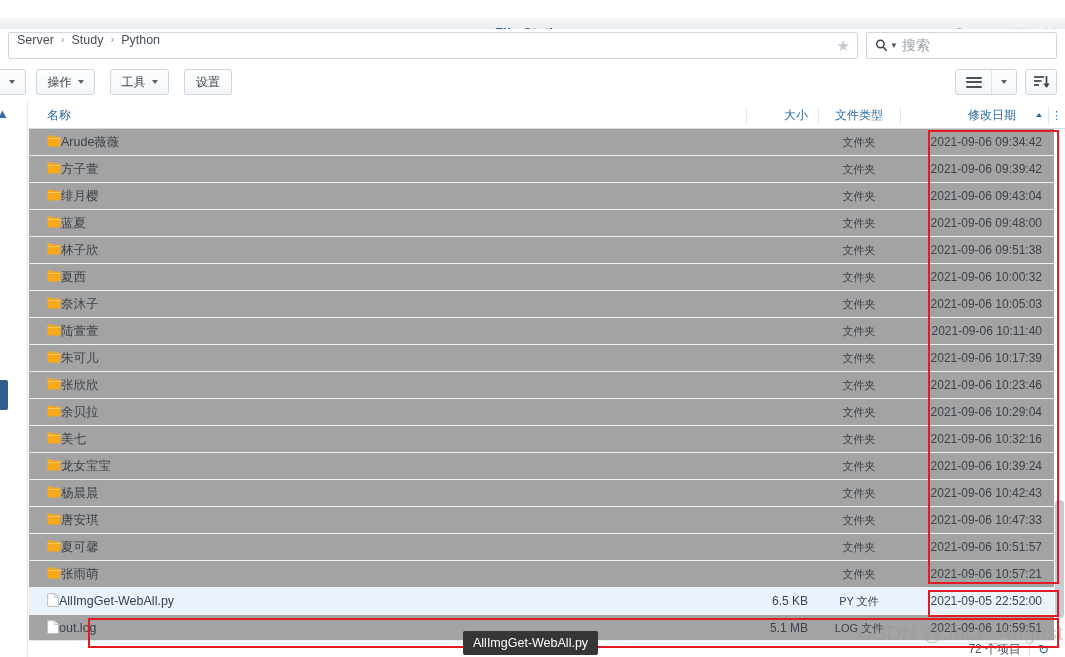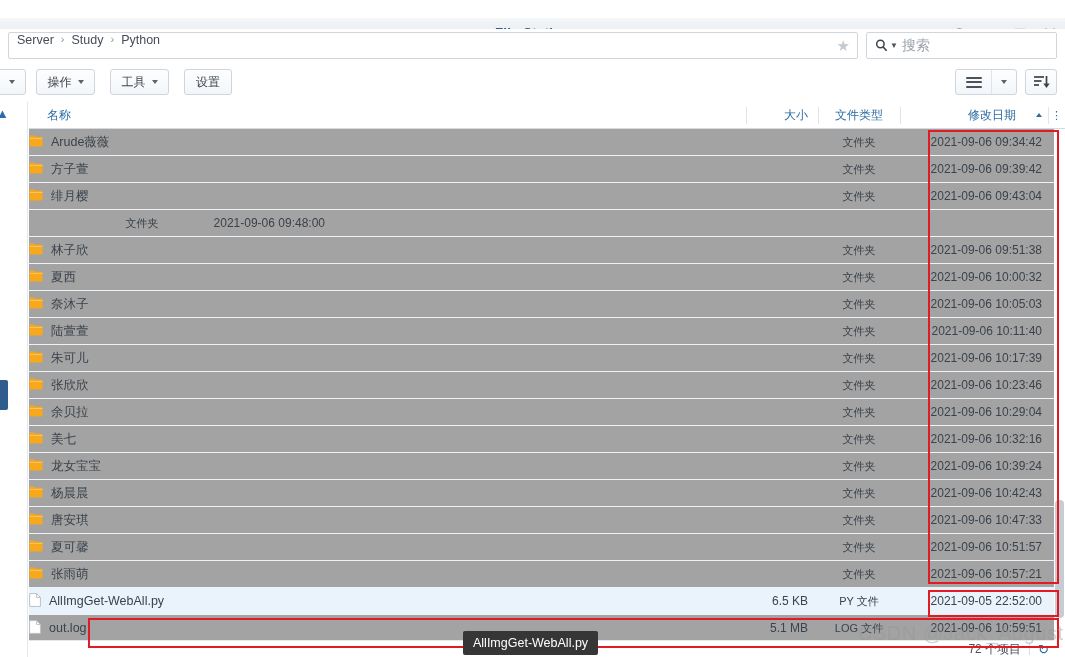--- a/index.html
+++ b/index.html
@@ -91,21 +91,21 @@
   .th-date { width: 148px; justify-content: flex-end; padding-right: 6px; gap: 20px; }
   .caret-up { width: 0; height: 0; border-left: 3.5px solid transparent; border-right: 3.5px solid transparent; border-bottom: 4.5px solid #2b6ca3; }
   .th-menu { width: 17px; display: flex; align-items: center; justify-content: center; color: #2b6ca3; font-size: 11px; letter-spacing: 0; }
 
   .tbody { position: absolute; left: 0; top: 27px; width: 1036px; height: 528px; overflow: hidden; }
   .row {
     height: 27px; display: flex; align-items: center;
     border-bottom: 1px solid #eef2f5; font-size: 12.5px; color: #3a424b;
   }
   .row.selected { background: #eaf2fb; }
-  .cell-name { width: 717px; display: flex; align-items: center; gap: 8px; overflow: hidden; white-space: nowrap; }
+  .cell-name { width: 717px; display: flex; align-items: center; padding-left: 18px; overflow: hidden; white-space: nowrap; }
   .cell-size { width: 72px; text-align: right; padding-right: 10px; font-size: 12px; }
   .cell-type { width: 82px; text-align: center; font-size: 11px; }
   .cell-date { width: 148px; text-align: right; padding-right: 6px; font-size: 12px; }
   .cell-pad { width: 17px; }
 
   .folder-icon { width: 14px; height: 12px; flex: none; }
   .file-icon { width: 12px; height: 14px; flex: none; }
 
   
   .annot { position: absolute; border: 2px solid #e01b24; pointer-events: none; z-index: 40; }
@@ -288,20 +288,27 @@
                 <path d="M0.5 3.2 H13.5 V3.9 H0.5 Z" fill="#ffffff" opacity="0.45"></path>
               </svg></span>
             <span>绯月樱</span>
           </div>
           <div class="cell-size"></div>
           <div class="cell-type">文件夹</div>
           <div class="cell-date">2021-09-06 09:43:04</div>
           <div class="cell-pad"></div>
         </div>
         <div class="row">
+          <div class="cell-name">
+            <span><svg class="folder-icon" viewBox="0 0 14 12">
+                <path d="M0.5 1.2 A0.7 0.7 0 0 1 1.2 0.5 H5.2 L6.4 1.8 H12.8 A0.7 0.7 0 0 1 13.5 2.5 V10.8 A0.7 0.7 0 0 1 12.8 11.5 H1.2 A0.7 0.7 0 0 1 0.5 10.8 Z" fill="#f7a81b"></path>
+                <path d="M0.5 3.2 H13.5 V3.9 H0.5 Z" fill="#ffffff" opacity="0.45"></path>
+              </svg></span>
+            <span>蓝夏</span>
+          </div>
           <div class="cell-size"></div>
           <div class="cell-type">文件夹</div>
           <div class="cell-date">2021-09-06 09:48:00</div>
           <div class="cell-pad"></div>
         </div>
         <div class="row">
           <div class="cell-name">
             <span><svg class="folder-icon" viewBox="0 0 14 12">
                 <path d="M0.5 1.2 A0.7 0.7 0 0 1 1.2 0.5 H5.2 L6.4 1.8 H12.8 A0.7 0.7 0 0 1 13.5 2.5 V10.8 A0.7 0.7 0 0 1 12.8 11.5 H1.2 A0.7 0.7 0 0 1 0.5 10.8 Z" fill="#f7a81b"></path>
                 <path d="M0.5 3.2 H13.5 V3.9 H0.5 Z" fill="#ffffff" opacity="0.45"></path>

